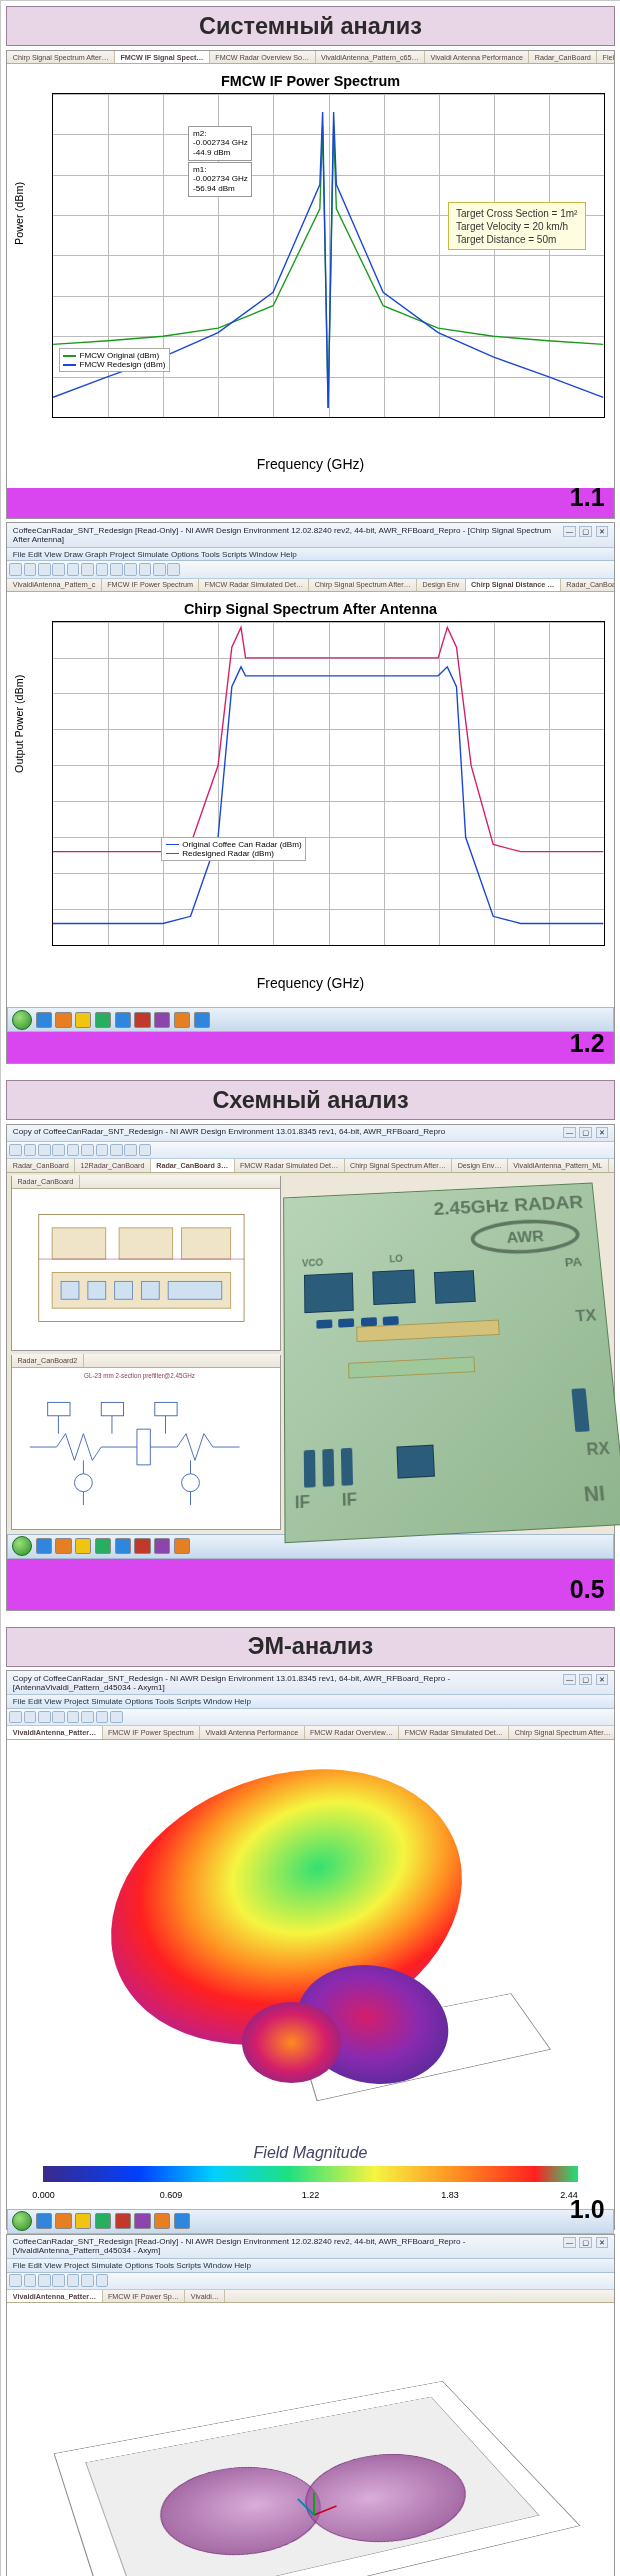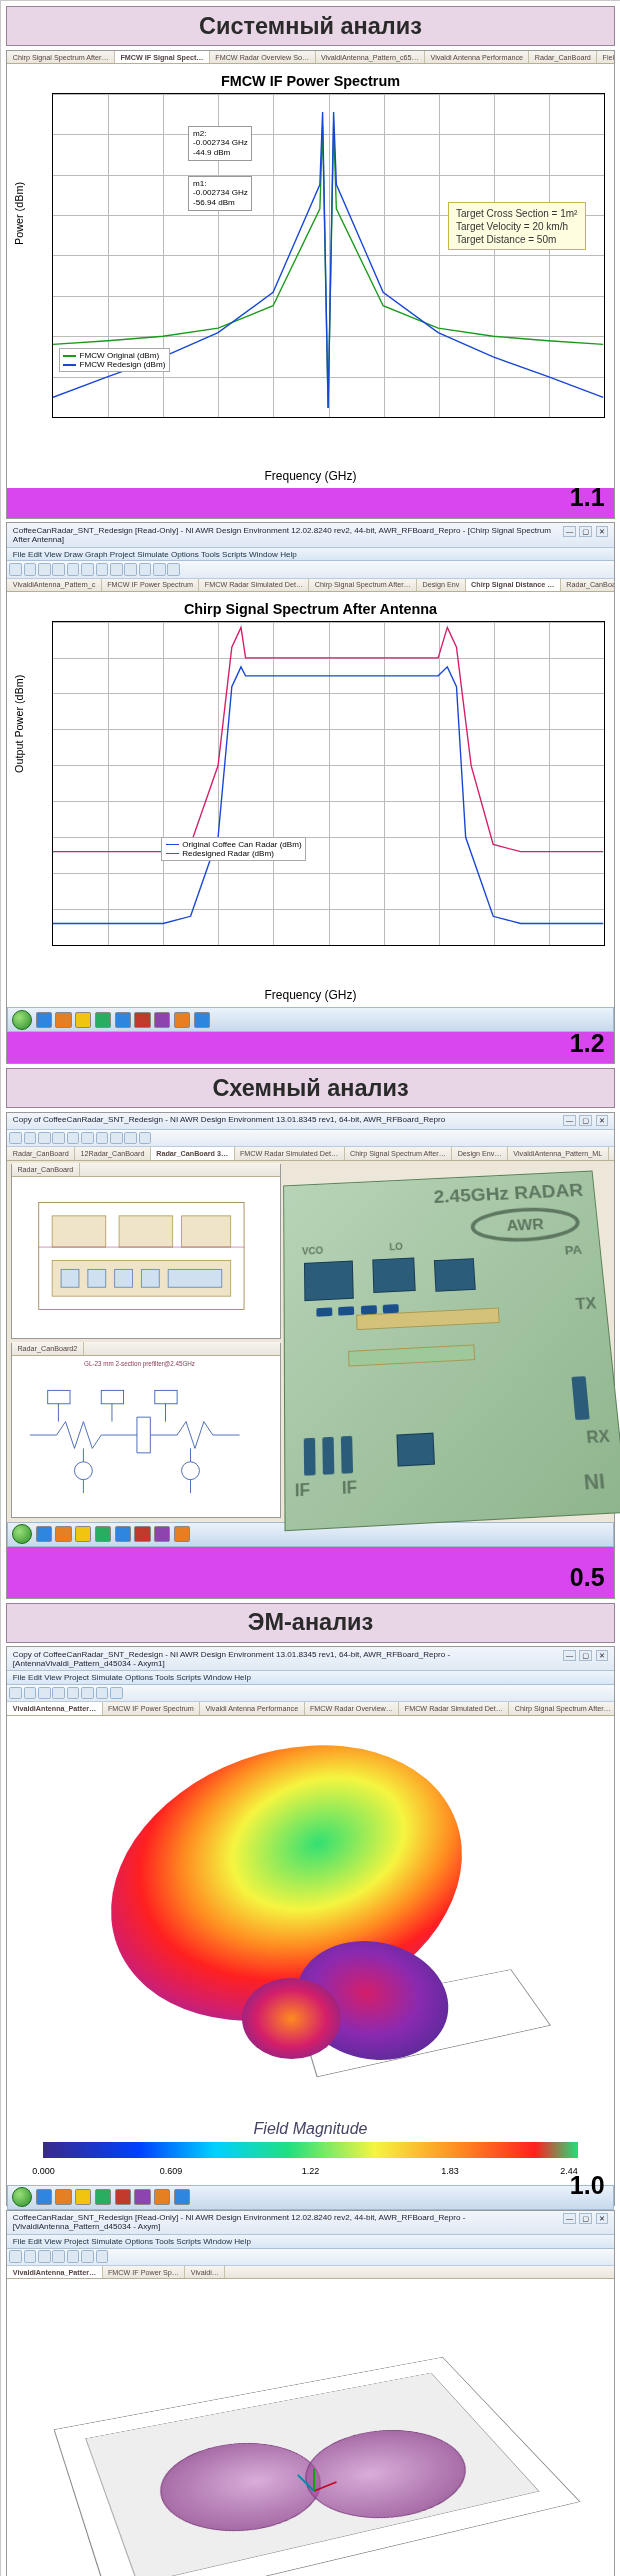--- a/index.html
+++ b/index.html
@@ -1,34 +1,34 @@
 <!DOCTYPE html>
 <html style="font-size:14.4px"><head>
 <meta charset="utf-8">
 <style>
 *{margin:0;padding:0;box-sizing:border-box}
 body{font-family:Arial,Helvetica,sans-serif;background:#fff;width:621px}
 .wrap{border:1.8px solid #c8c8c8;padding:5.4px}
-.section{margin-bottom:4px}
+.section{margin-bottom:16px}
 .section-hdr{background:#e8d6e6;border:0.9px solid #9a8098;text-align:center;font-weight:bold;font-size:23.5px;padding:5.4px 0;color:#2a2a2a}
 .panel{background:#d946ef;border:0.9px solid #999;margin-top:3.6px;position:relative}
 .tabs-row{background:linear-gradient(#f7f4ef,#eae6dc);border-bottom:0.9px solid #b6b090;display:flex;font-size:7.2px;overflow:hidden}
 .tab{padding:1.8px 5.4px;border-right:0.9px solid #c6c0a8;white-space:nowrap;color:#544}
 .tab.active{background:#fff;font-weight:bold}
 .menubar{background:linear-gradient(#eef4fb,#d8e6f5);border-bottom:0.9px solid #a8c0d8;font-size:8.1px;padding:1.8px 5.4px;color:#234}
 .toolbar{background:linear-gradient(#f7f9fc,#e2ebf5);border-bottom:0.9px solid #b8cce0;display:flex;gap:1.8px;padding:1.8px;font-size:7.2px}
 .tb-ico{width:12.6px;height:12.6px;background:#dde8f3;border:0.9px solid #9bb5ce;border-radius:1.8px}
 .titlebar{background:linear-gradient(#f2f6fb,#dfe9f4);border-bottom:0.9px solid #b0c4d8;font-size:8.1px;padding:2.7px 5.4px;color:#223;display:flex;justify-content:space-between}
 .titlebar .wctl{display:flex;gap:3.6px}
 .titlebar .wbtn{width:12.6px;height:10.8px;background:#e6edf5;border:0.9px solid #a9bccf;font-size:7.2px;text-align:center;line-height:9px}
 .plot-area{background:#fff;padding:9px;position:relative}
 .plot-title{text-align:center;font-weight:bold;font-size:14.4px;color:#000;margin-bottom:3.6px}
 .plot{position:relative;height:325px;border:0.9px solid #000;margin-left:36px;margin-bottom:27px;overflow:hidden}
 .ylab{position:absolute;left:5.4px;top:181px;transform:rotate(-90deg);transform-origin:left top;font-size:10.8px}
-.xlab{position:absolute;bottom:5px;left:50%;transform:translateX(-50%);font-size:12px}
+.xlab{position:absolute;bottom:16px;left:50%;transform:translateX(-50%);font-size:14px}
 .gridlines{position:absolute;inset:0}
 .gl-v,.gl-h{position:absolute;background:#bbb}
 .gl-v{width:0.9px;top:0;bottom:0}
 .gl-h{height:0.9px;left:0;right:0}
 .callout{position:absolute;background:#fffde0;border:0.9px solid #c8b840;font-size:10px;padding:3.6px 7.2px;color:#333;line-height:1.3}
 .marker-box{position:absolute;background:#fff;border:0.9px solid #999;font-size:8.1px;padding:1.8px 3.6px;line-height:1.2}
 .legend{position:absolute;background:#fff;border:0.9px solid #aaa;font-size:8.1px;padding:1.8px 3.6px}
 .legend .row{display:flex;align-items:center;gap:3.6px}
 .legend .sw{width:12.6px;height:1.8px}
 .ticks-y,.ticks-x{position:absolute;font-size:8.1px;color:#000}
@@ -104,21 +104,21 @@
         </div>
         <svg viewBox="0 0 600 360" preserveAspectRatio="none" style="width:100%;height:100%;position:absolute">
           <polyline fill="none" stroke="#1a9a1a" stroke-width="1.5" points="0,279 60,275 120,270 180,261 240,236 291,128 294,36 300,350 306,36 309,128 360,236 420,261 480,270 540,275 600,279"></polyline>
           <polyline fill="none" stroke="#1846d6" stroke-width="1.5" points="0,338 60,315 120,293 180,266 240,221 291,101 294,20 300,350 306,20 309,101 360,221 420,266 480,293 540,315 600,338"></polyline>
         </svg>
         <div class="marker-box" style="left:135px;top:32px">
           <div>m2:</div>
           <div>-0.002734 GHz</div>
           <div>-44.9 dBm</div>
         </div>
-        <div class="marker-box" style="left:135px;top:82px">
+        <div class="marker-box" style="left:135px;top:68px">
           <div>m1:</div>
           <div>-0.002734 GHz</div>
           <div>-56.94 dBm</div>
         </div>
         <div class="callout" style="right:18px;top:108px">
           <div>Target Cross Section = 1m²</div>
           <div>Target Velocity = 20 km/h</div>
           <div>Target Distance = 50m</div>
         </div>
         <div class="legend" style="left:5.4px;bottom:45px">

